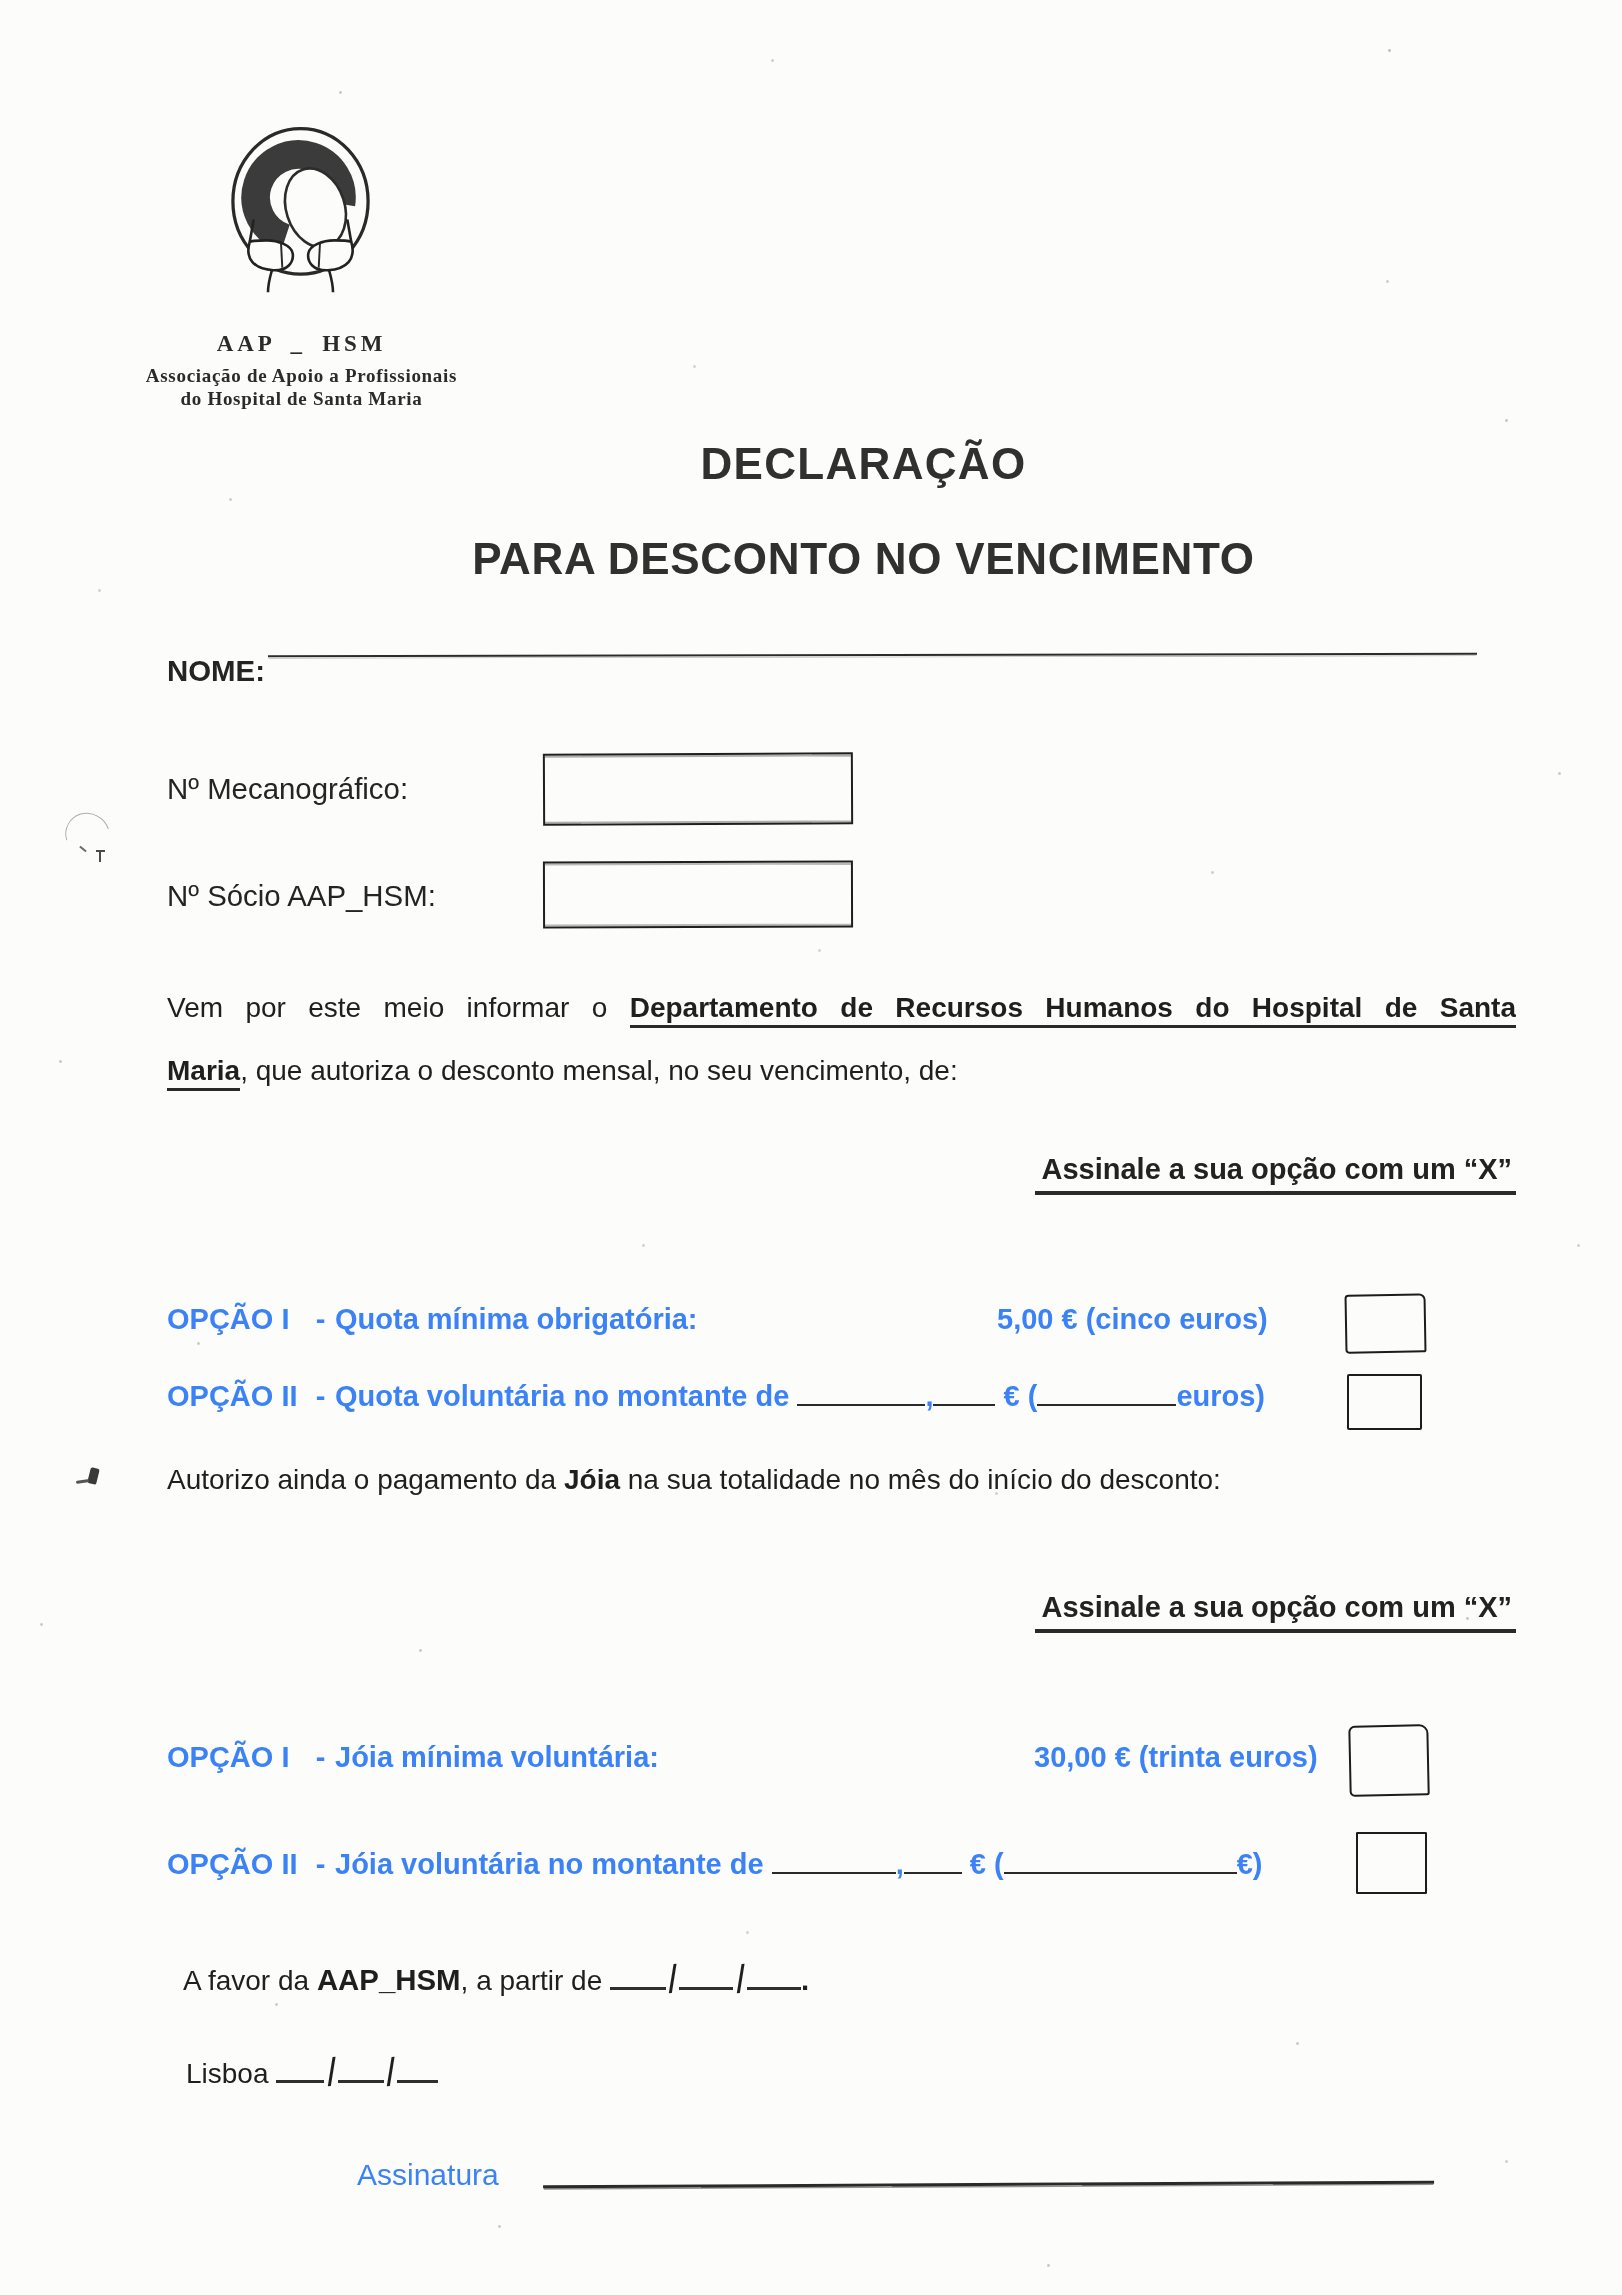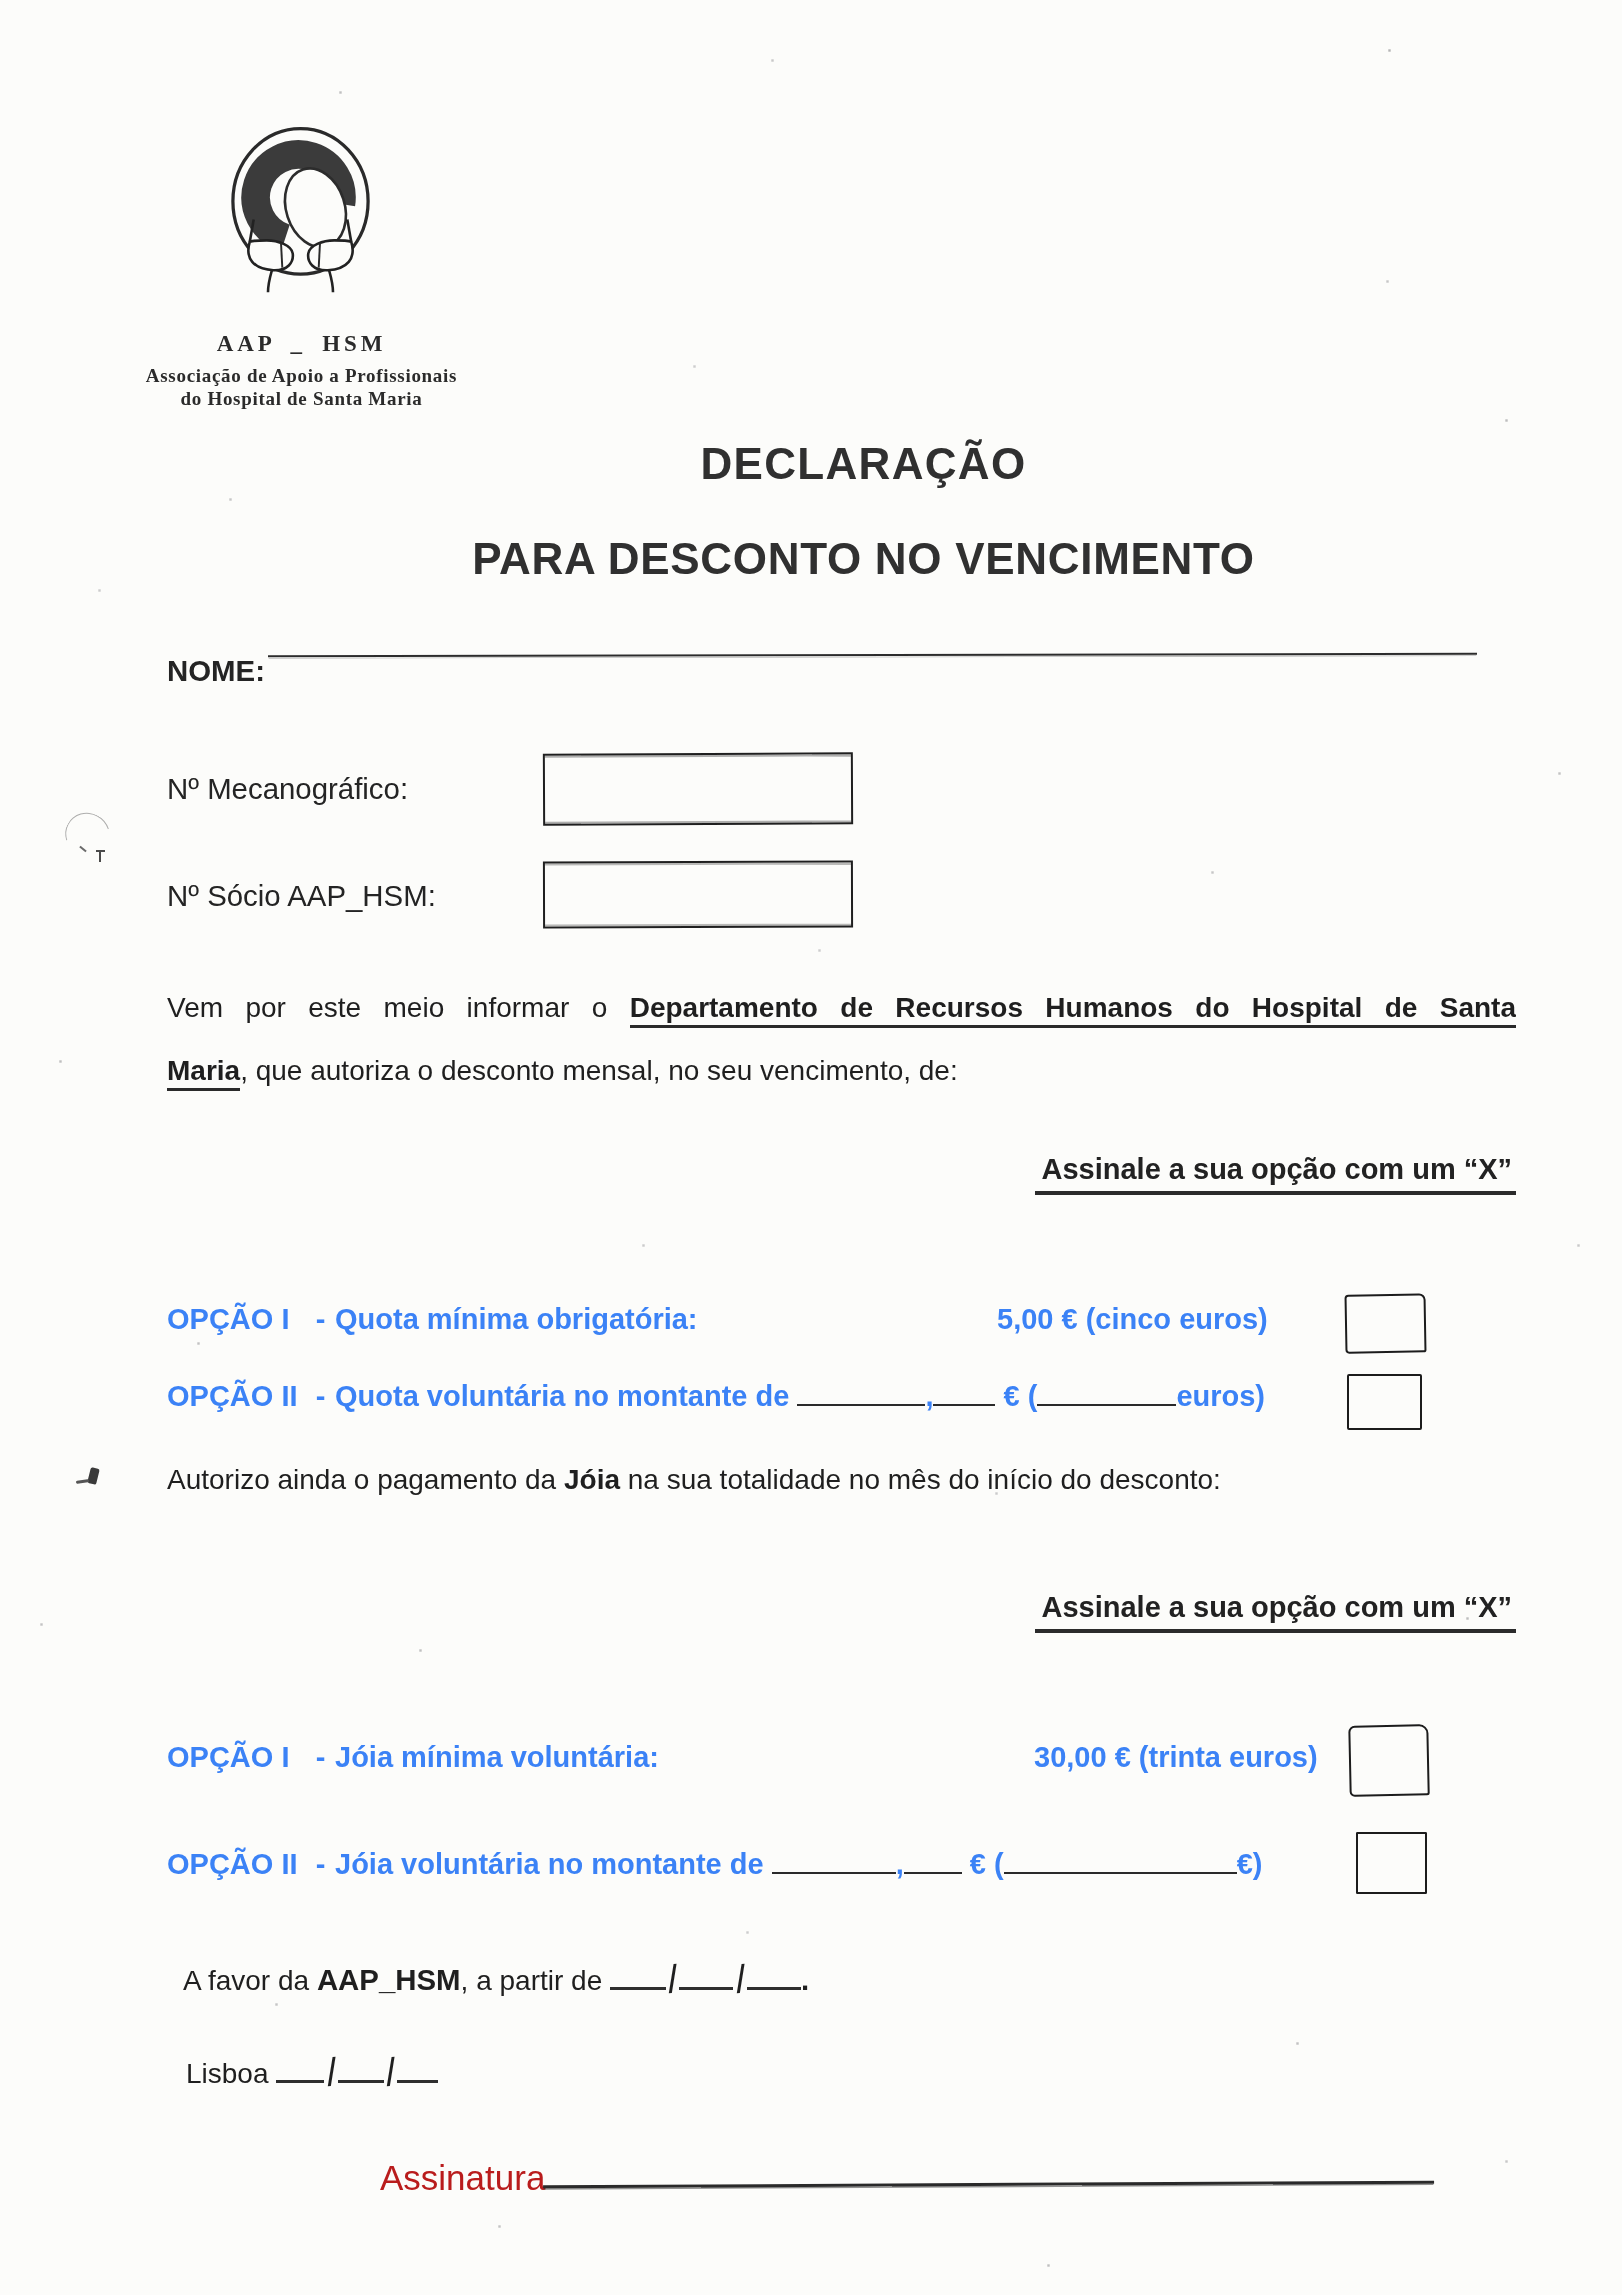--- a/index.html
+++ b/index.html
@@ -61,21 +61,21 @@
   .cbx-j2{left:1356px;top:1832px;width:67px;height:58px;border-radius:1.3px;}
   
   .joia-par{left:167px;top:1464px;width:1374px;font-size:28px;color:#1f1f1f;}
   .b{font-weight:bold;}
   
   .favor-line{left:183px;top:1955px;font-size:28px;white-space:nowrap;color:#1f1f1f;}
   .favor-line .b{font-size:29.4px;}
   .date-blank{display:inline-block;border-bottom:3.3px solid #2e2e2e;height:26px;}
   .slash{display:inline-block;font-size:39px;font-weight:400;transform:rotate(-6deg) translateY(2.6px);margin:0 1.3px;}
   .lisboa-line{left:186px;top:2048px;font-size:28px;white-space:nowrap;color:#1f1f1f;}
-  .assinatura-label{left:357px;top:2158px;font-size:35px;color:#b91c1c;margin-left:23px;}
+  .assinatura-label{left:357px;top:2158px;font-size:30px;color:#3b82f6;}
   .sig-line{left:543px;top:2153px;width:891px;height:30px;border-bottom:3.9px solid #2a2a2a;
     transform:rotate(-0.3deg);box-shadow:0 2px 0 -0.7px rgba(40,40,40,.5);}
   
   .arc-artifact{left:65px;top:813px;width:43px;height:41px;border:1.3px solid rgba(110,110,110,.55);
     border-radius:50%;border-bottom-color:transparent;border-right-color:transparent;transform:rotate(28deg);}
   .tick-artifact-v{left:99px;top:851px;width:2px;height:10.5px;background:#4a4a4a;}
   .tick-artifact-h{left:96px;top:850px;width:8.5px;height:2px;background:#4a4a4a;}
   .tick-artifact-s{left:79px;top:848px;width:7.9px;height:2px;background:#6a6a6a;transform:rotate(40deg);}
   .blot-artifact{left:89px;top:1468px;width:9.2px;height:15.7px;background:#3a3a3a;border-radius:2px;transform:rotate(14deg);}
   .blot-dot{left:76px;top:1480px;width:13px;height:3.3px;background:#555;border-radius:1.3px;transform:rotate(-8deg);}

